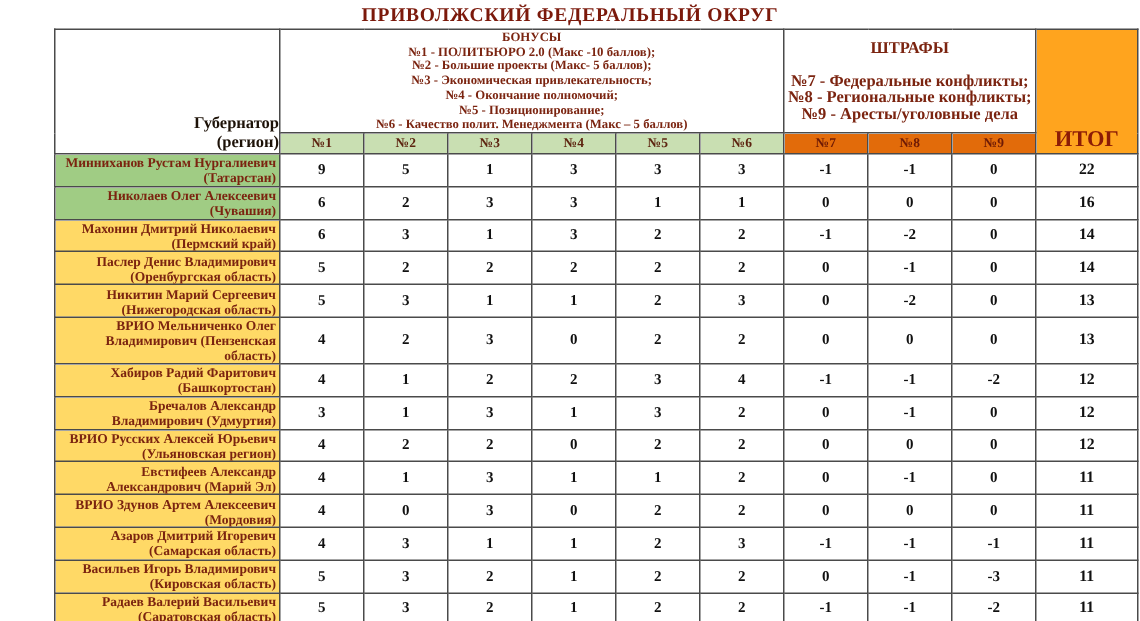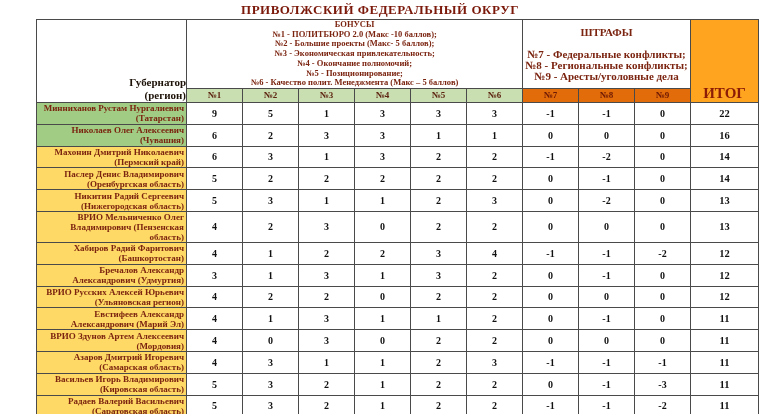--- a/index.html
+++ b/index.html
@@ -146,21 +146,21 @@
           <td class="val">2</td>
           <td class="val">2</td>
           <td class="val">2</td>
           <td class="val">2</td>
           <td class="val">0</td>
           <td class="val">-1</td>
           <td class="val">0</td>
           <td class="total">14</td>
         </tr>
         <tr>
-          <th class="name yellow">Никитин Радий Сергеевич (Нижегородская область)</th>
+          <th class="name yellow">Никитин Марий Сергеевич (Нижегородская область)</th>
           <td class="val">5</td>
           <td class="val">3</td>
           <td class="val">1</td>
           <td class="val">1</td>
           <td class="val">2</td>
           <td class="val">3</td>
           <td class="val">0</td>
           <td class="val">-2</td>
           <td class="val">0</td>
           <td class="total">13</td>
@@ -185,21 +185,21 @@
           <td class="val">2</td>
           <td class="val">2</td>
           <td class="val">3</td>
           <td class="val">4</td>
           <td class="val">-1</td>
           <td class="val">-1</td>
           <td class="val">-2</td>
           <td class="total">12</td>
         </tr>
         <tr>
-          <th class="name yellow">Бречалов Александр Александрович (Удмуртия)</th>
+          <th class="name yellow">Бречалов Александр Владимирович (Удмуртия)</th>
           <td class="val">3</td>
           <td class="val">1</td>
           <td class="val">3</td>
           <td class="val">1</td>
           <td class="val">3</td>
           <td class="val">2</td>
           <td class="val">0</td>
           <td class="val">-1</td>
           <td class="val">0</td>
           <td class="total">12</td>

